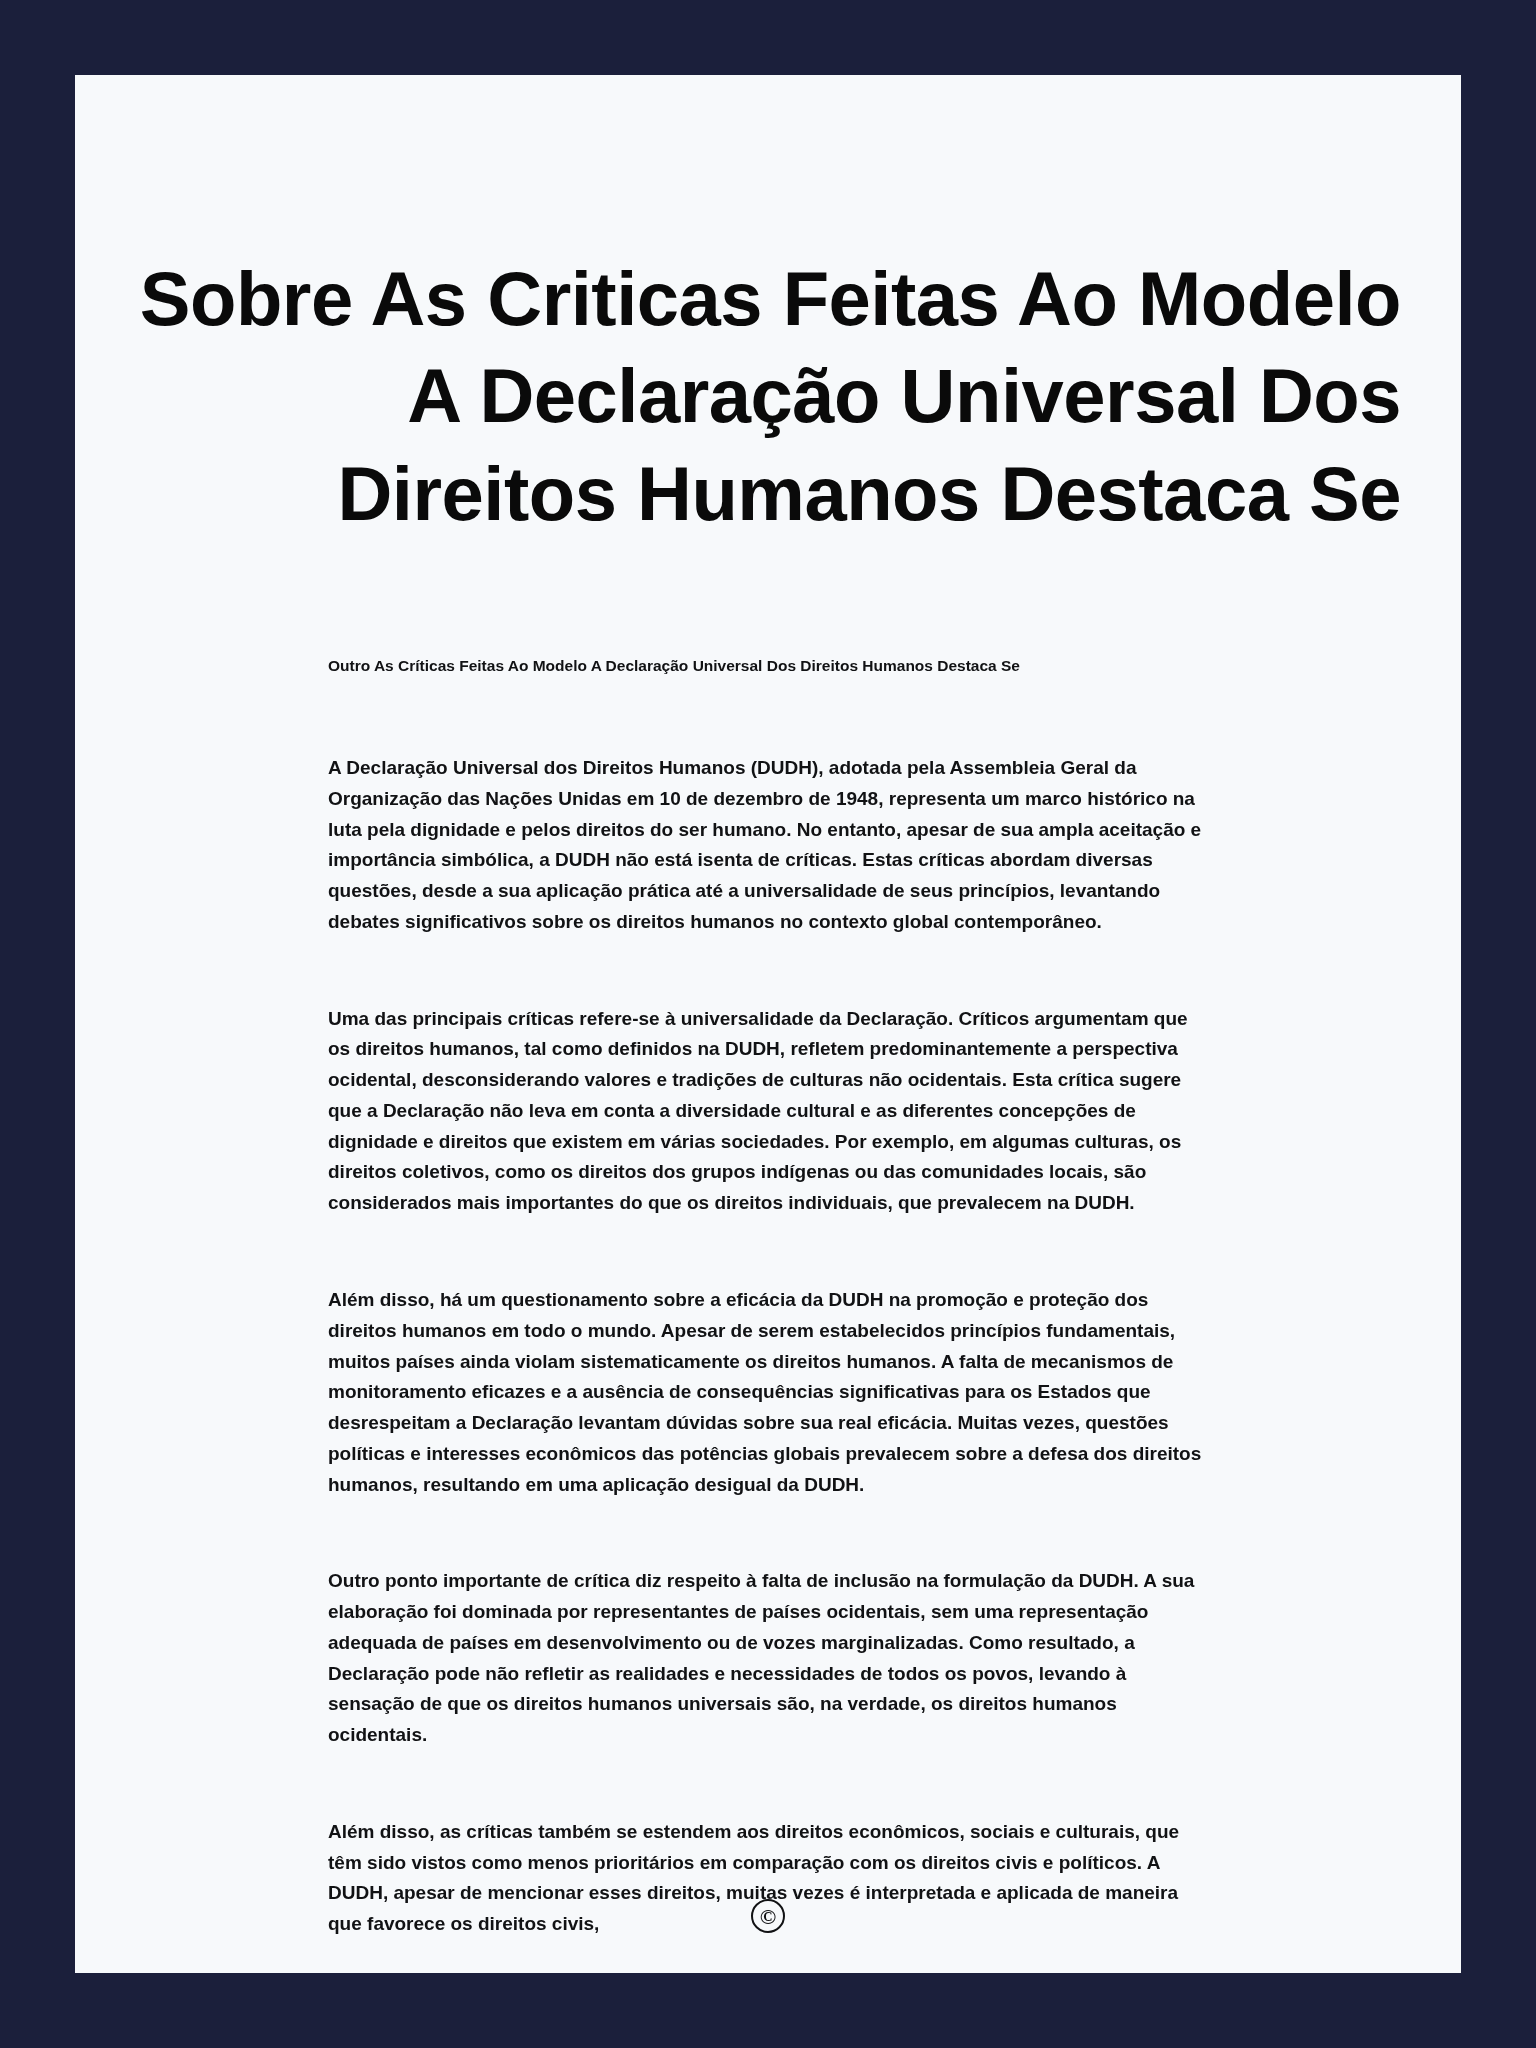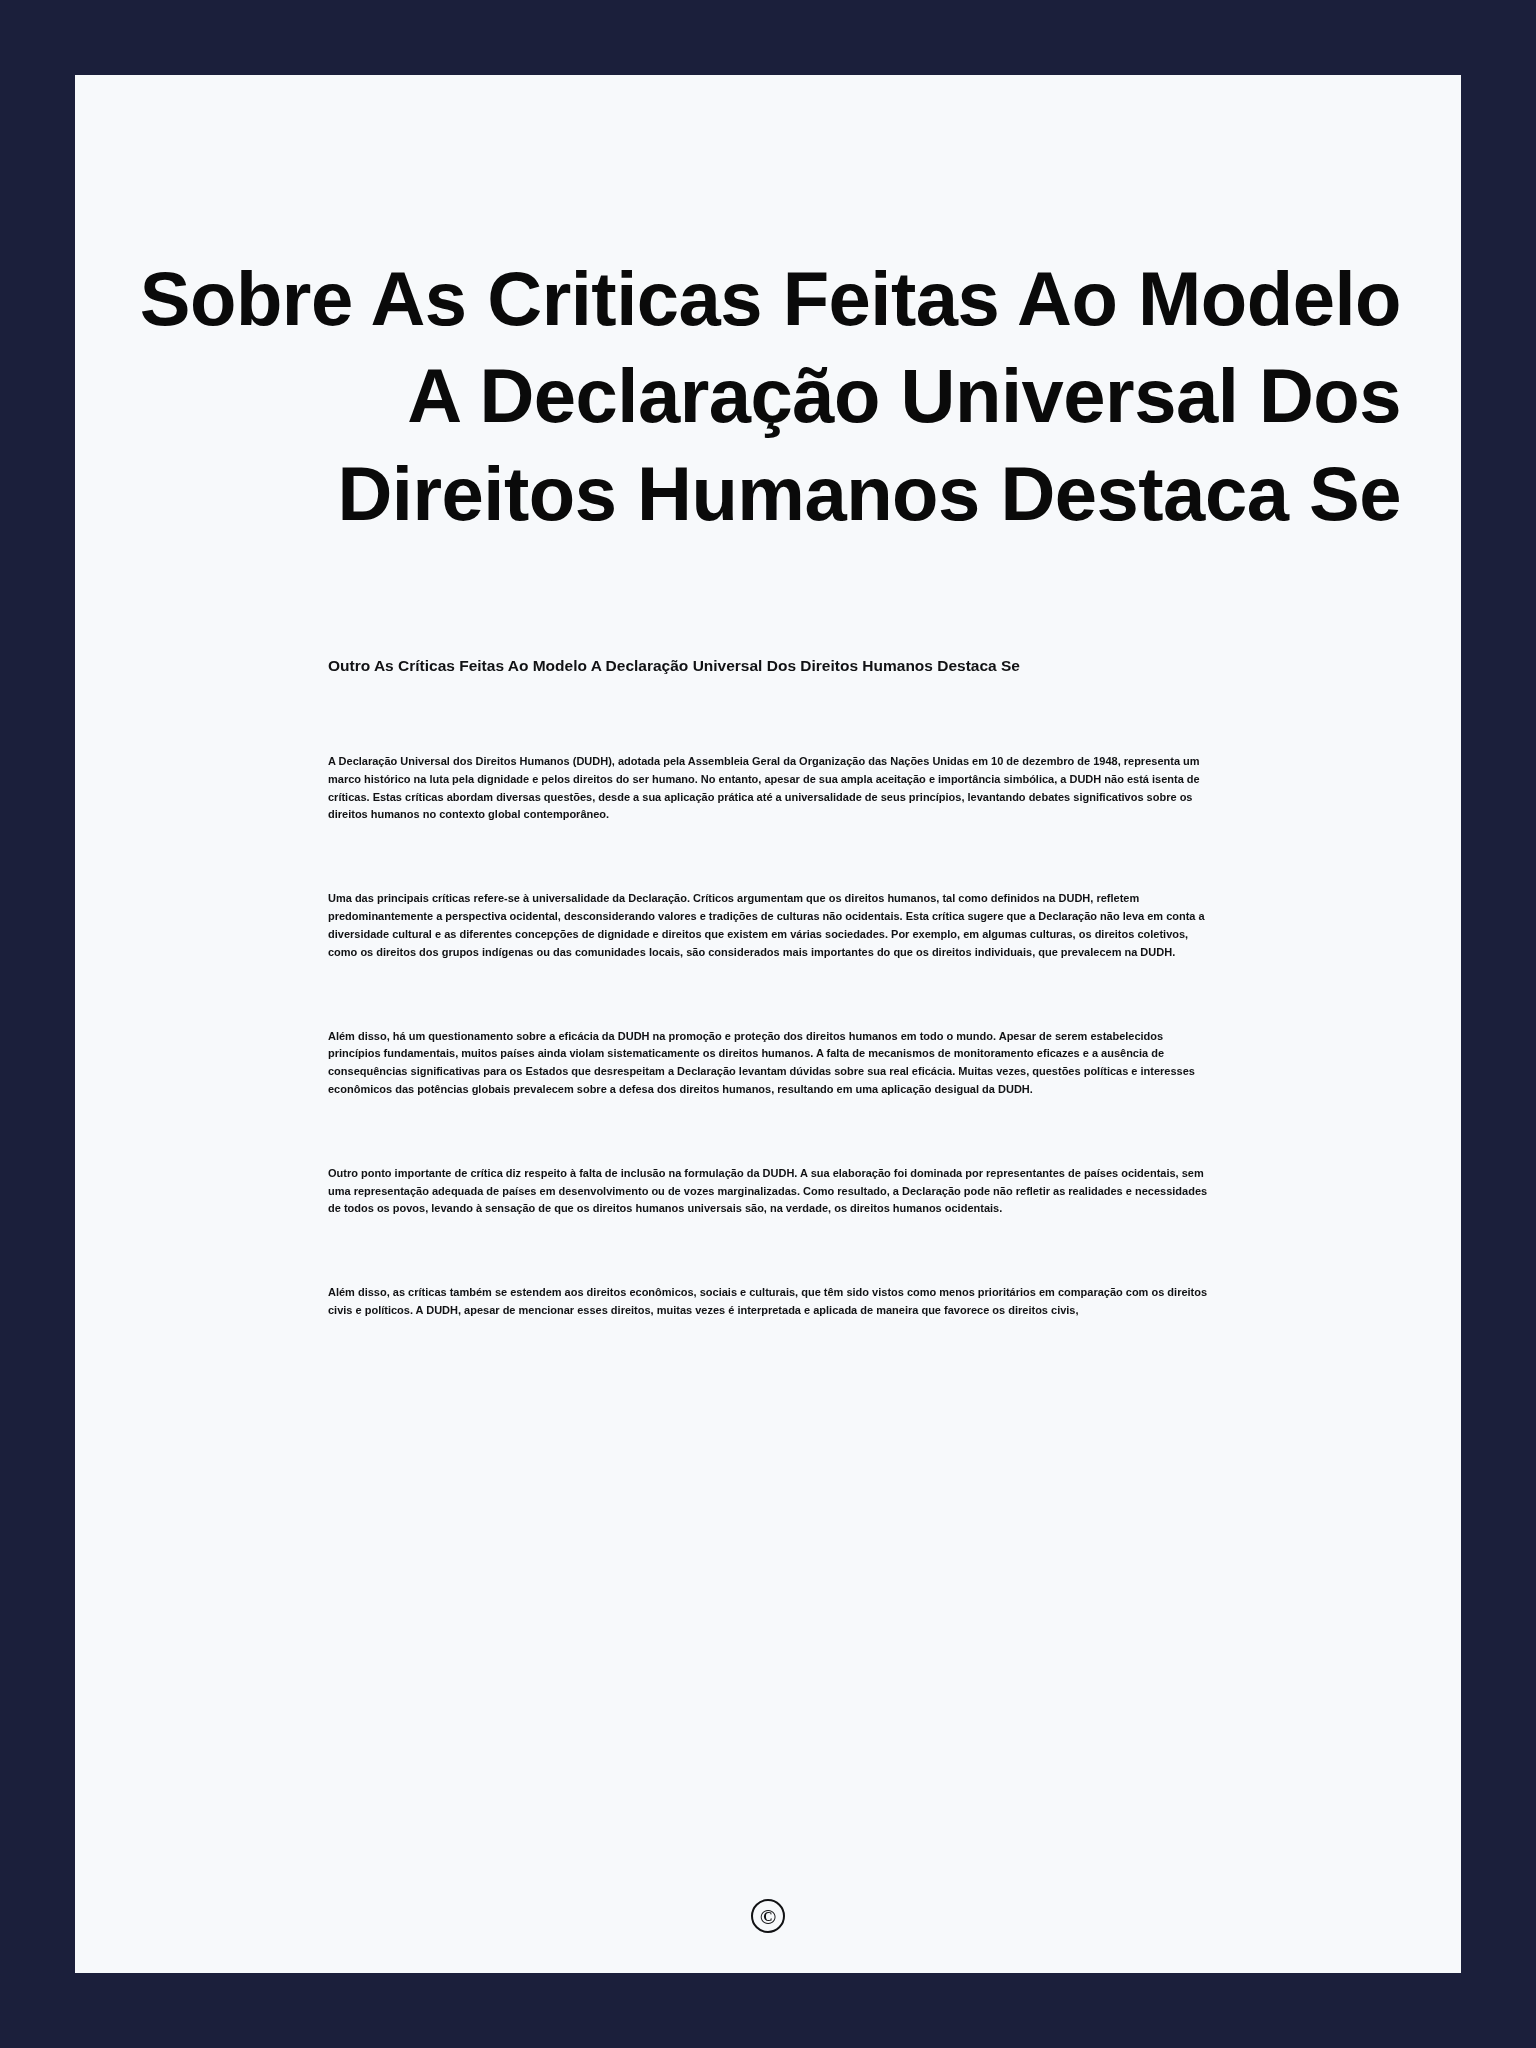--- a/index.html
+++ b/index.html
@@ -41,21 +41,21 @@
     margin: 0;
     padding-top: 112px;
     font-size: 15.5px;
     font-weight: bold;
     line-height: 1.5;
     color: #111214;
   }
   .para {
     margin: 0;
     padding-top: 66px;
-    font-size: 11px;
+    font-size: 19px;
     font-weight: bold;
     line-height: 1.62;
     color: #111214;
     text-align: left;
   }
   .para.first {
     padding-top: 76px;
   }
   .footer {
     position: absolute;

